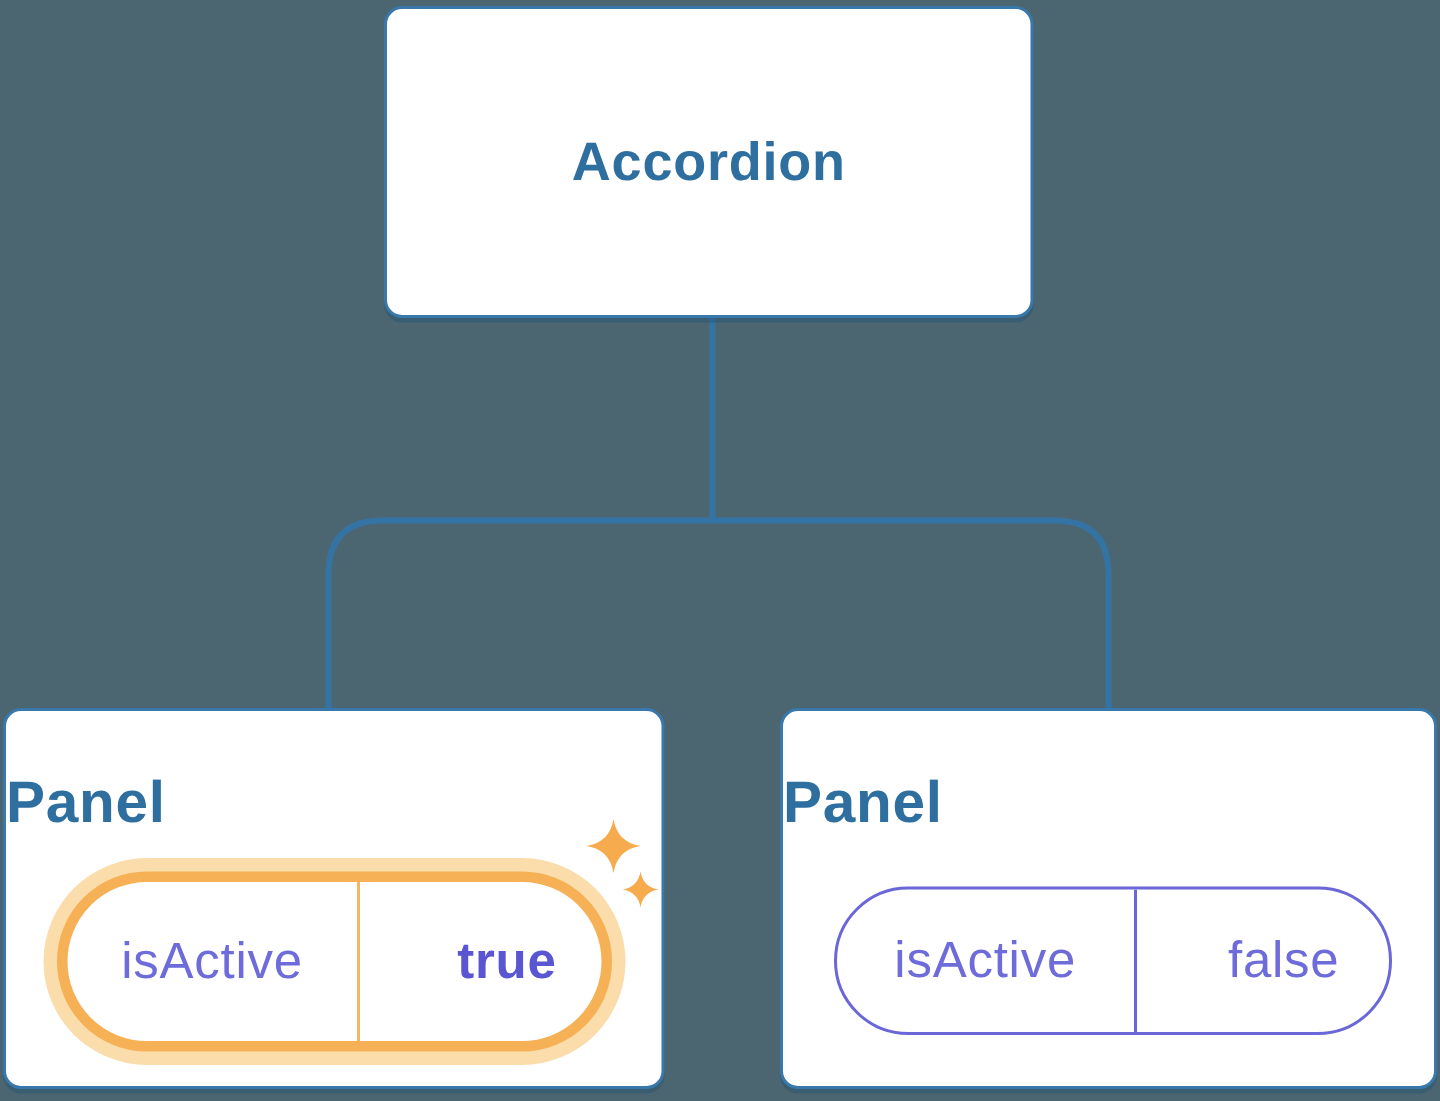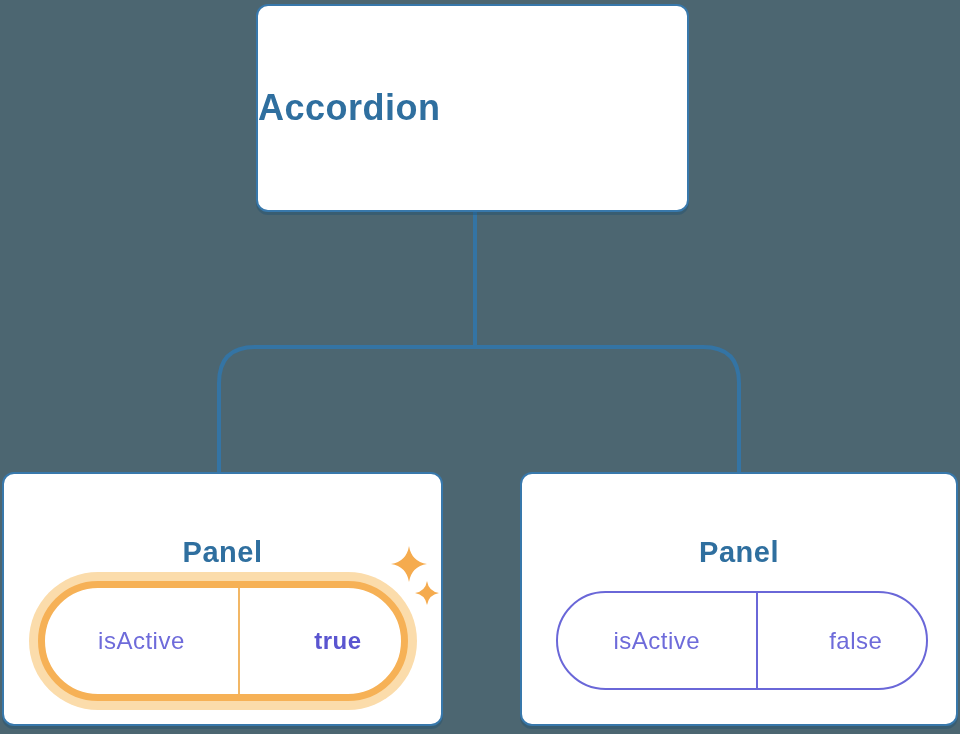--- a/index.html
+++ b/index.html
@@ -25,40 +25,40 @@
     box-shadow: 0 3px 0 rgba(30, 80, 115, 0.4);
     box-sizing: border-box;
   }
   .node-root {
     left: 256px;
     top: 4px;
     width: 433px;
     height: 208px;
     display: flex;
     align-items: center;
-    justify-content: flex-start;
+    justify-content: center;
   }
   .node-root .node-label {
     color: #2f6f9f;
     font-size: 36px;
     font-weight: 600;
     letter-spacing: 0.5px;
   }
   .node-panel {
     top: 472px;
     width: 441px;
     height: 254px;
   }
   .node-panel-left  { left: 2px; }
   .node-panel-right { left: 520px; width: 438px; }
   .panel-title {
-    margin-top: 62px;
-    text-align: center;
+    margin-top: 40px;
+    text-align: left;
     color: #2f6f9f;
-    font-size: 29px;
+    font-size: 39px;
     font-weight: 600;
     letter-spacing: 0.5px;
   }
   
   .connector-svg {
     position: absolute;
     left: 0;
     top: 0;
     pointer-events: none;
   }
@@ -89,21 +89,21 @@
     left: 34px;
     top: 117px;
     width: 372px;
     height: 99px;
     border: 2px solid #6a67d8;
   }
   .pill-cell {
     display: flex;
     align-items: center;
     justify-content: center;
-    font-size: 24px;
+    font-size: 34px;
     color: #6e6bda;
     letter-spacing: 0.5px;
   }
   .pill-cell-name  { flex: 214 0 0; }
   .pill-cell-value { flex: 140 0 0; }
   .pill-inactive .pill-cell-value { flex: 152 0 0; margin-left: 28px; }
   .pill-divider {
     width: 2px;
     flex: 0 0 2px;
   }

